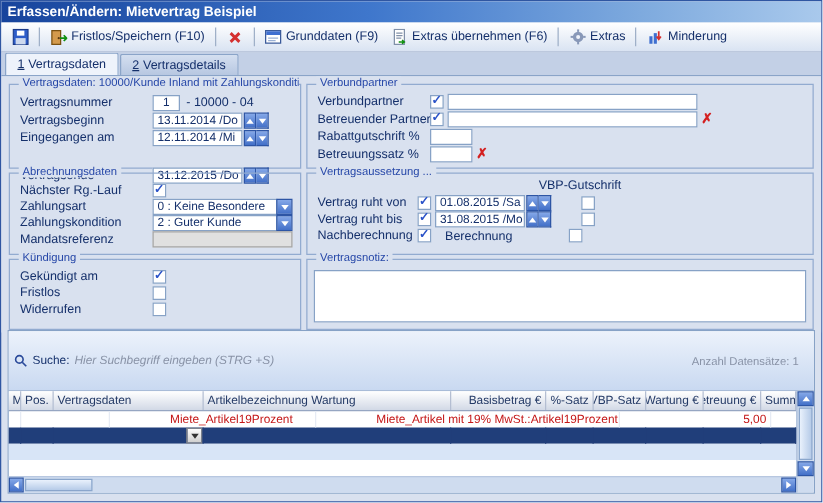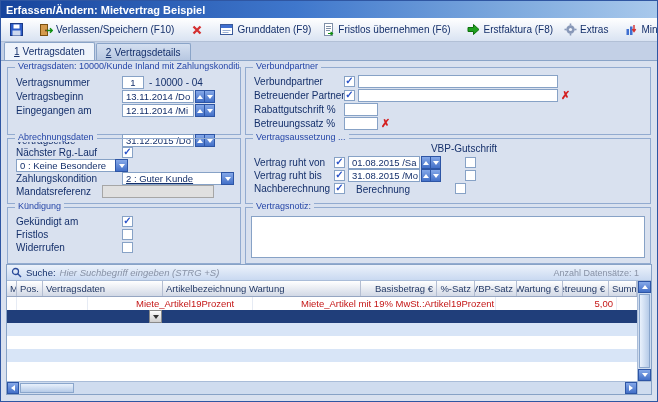--- a/index.html
+++ b/index.html
@@ -35,21 +35,21 @@
   .combo{display:flex;flex:none;}
   .cdrop{box-sizing:border-box;width:13px;height:13px;display:flex;align-items:center;justify-content:center;background:linear-gradient(#85a8e8,#4370c8);border:1px solid #2d55a5;margin-left:-1px;flex:none;}
   .checkbox{box-sizing:border-box;width:11px;height:11px;background:#fff;border:1px solid #87a2c6;display:flex;align-items:center;justify-content:center;flex:none;}
   .checkbox.checked::after{content:"✓";color:#2a52c8;font-size:10px;font-weight:bold;line-height:1;margin-top:-1px;}
   .redx{color:#d42020;font-size:11px;font-weight:bold;line-height:1;margin-left:3px;}
   .redx::after{content:"✗";}
   .colhead{position:absolute;font-size:10px;color:#15306b;text-align:center;}
   .notiz{position:absolute;left:5px;right:5px;top:8px;bottom:5px;background:#fff;border:1px solid #87a2c6;}
   
   .grid{position:absolute;left:5px;top:263px;width:646px;height:131px;box-sizing:border-box;border:1px solid #87a2c6;background:#fff;display:flex;flex-direction:column;font-size:9.5px;}
-  .searchbar{height:15px;flex:none;background:linear-gradient(#ecf2fb,#c9d9f1);border-bottom:1px solid #a9bcd8;display:flex;align-items:center;padding:0 4px;gap:4px;color:#15306b;}
+  .searchbar{height:15px;flex:none;background:linear-gradient(#ecf2fb,#c9d9f1);border-bottom:1px solid #a9bcd8;display:flex;align-items:center;padding:16px 4px;gap:4px;color:#15306b;}
   .search-hint{font-style:italic;color:#8892a6;flex:1;overflow:hidden;white-space:nowrap;}
   .search-count{color:#8892a6;font-size:9px;padding-right:8px;white-space:nowrap;}
   .gridbody{flex:1;display:flex;min-height:0;}
   .colarea{flex:1;display:flex;flex-direction:column;min-width:0;}
   .grow{display:grid;grid-template-columns:10px 26px 120px 198px 76px 38px 42px 46px 46px minmax(0,1fr);height:13px;flex:none;}
   .ghead{height:15px;background:linear-gradient(#ffffff,#d2d9e6);border-bottom:1px solid #96a6c2;color:#243a66;}
   .ghead .gcell{border-right:1px solid #b4bed2;}
   .gcell{display:flex;align-items:center;padding:0 3px;overflow:hidden;white-space:nowrap;border-right:1px solid #e6ebf4;position:relative;}
   .gcell.num{justify-content:flex-end;}
   .row-red{color:#c41616;gap:45px;}
@@ -89,21 +89,21 @@
     </div>
     <div class="sep"></div>
     <div class="tbtn">
       <span class="ticon">
         <svg width="14" height="14">
             <rect x="1.5" y="1.5" width="7" height="11" fill="#d49a4c" stroke="#7a5010"></rect>
             <circle cx="7" cy="7.5" r="0.9" fill="#5a3a10"></circle>
             <path d="M8 7.5 H13 M11 5.2 L13.3 7.5 L11 9.8" stroke="#0f8f0f" stroke-width="1.4" fill="none"></path>
           </svg>
       </span>
-      <span>Verlassen/Speichern (F10)</span>
+      <span>Fristlos/Speichern (F10)</span>
     </div>
     <div class="sep"></div>
     <div class="tbtn">
       <span class="ticon">
         <svg width="12" height="12">
             <path d="M2.5 2.5 L9.5 9.5 M9.5 2.5 L2.5 9.5" stroke="#d43030" stroke-width="2.3"></path>
           </svg>
       </span>
     </div>
     <div class="sep"></div>
@@ -121,31 +121,23 @@
     <div class="tbtn">
       <span class="ticon">
         <svg width="13" height="13">
             <rect x="2.5" y="0.5" width="8" height="12" fill="#fff" stroke="#8090a8"></rect>
             <rect x="4" y="3" width="5" height="1" fill="#8090a8"></rect>
             <rect x="4" y="5" width="5" height="1" fill="#8090a8"></rect>
             <rect x="4" y="7" width="4" height="1" fill="#8090a8"></rect>
             <path d="M6 10.5 H10 M8.6 9 L10.5 10.5 L8.6 12" stroke="#0f8f0f" stroke-width="1.2" fill="none"></path>
           </svg>
       </span>
-      <span>Fristlos übernehmen (F6)</span>
+      <span>Extras übernehmen (F6)</span>
     </div>
     <div class="sep"></div>
-    <div class="tbtn">
-      <span class="ticon">
-        <svg width="13" height="13">
-            <path d="M1 4.5 h5.5 v-3 l5.5 5 -5.5 5 v-3 H1 z" fill="#1fa01f" stroke="#0c700c"></path>
-          </svg>
-      </span>
-      <span>Erstfaktura (F8)</span>
-    </div>
     <div class="tbtn">
       <span class="ticon">
         <svg width="13" height="13">
             <circle cx="6.5" cy="6.5" r="4.2" fill="#8898b8"></circle>
             <circle cx="6.5" cy="6.5" r="1.6" fill="#eef2fa"></circle>
             <rect x="5.7" y="0.5" width="1.6" height="2" fill="#8898b8"></rect>
             <rect x="5.7" y="10.5" width="1.6" height="2" fill="#8898b8"></rect>
             <rect x="0.5" y="5.7" width="2" height="1.6" fill="#8898b8"></rect>
             <rect x="10.5" y="5.7" width="2" height="1.6" fill="#8898b8"></rect>
           </svg>
@@ -223,38 +215,39 @@
       </div>
     </div>
 
     <div class="group" style="left:6px;top:77px;width:232px;height:64px;">
       <div class="gtitle">Abrechnungsdaten</div>
       <div class="frow" style="top:7px;">
         <span class="flabel" style="width:106px;">Nächster Rg.-Lauf</span>
         <span class="checkbox checked"></span>
       </div>
       <div class="frow" style="top:20px;">
+        <span class="flabel" style="width:106px;">Zahlungsart</span>
         <span class="combo" style="width:112px;">
           <span class="field cfield" style="flex:1;">0 : Keine Besondere</span>
           <span class="cdrop">
               <span class="tri-down"></span>
             </span>
         </span>
       </div>
       <div class="frow" style="top:33px;">
         <span class="flabel" style="width:106px;">Zahlungskondition</span>
-        <span class="combo" style="width:112px;text-decoration:underline;">
+        <span class="combo" style="width:112px;">
           <span class="field cfield" style="flex:1;">2 : Guter Kunde</span>
           <span class="cdrop">
               <span class="tri-down"></span>
             </span>
         </span>
       </div>
       <div class="frow" style="top:46px;">
-        <span class="flabel" style="width:86px;">Mandatsreferenz</span>
+        <span class="flabel" style="width:106px;">Mandatsreferenz</span>
         <span class="field disabled" style="width:112px;"></span>
       </div>
     </div>
 
     <div class="group" style="left:6px;top:146px;width:232px;height:55px;">
       <div class="gtitle">Kündigung</div>
       <div class="frow" style="top:7px;">
         <span class="flabel" style="width:106px;">Gekündigt am</span>
         <span class="checkbox checked"></span>
       </div>

